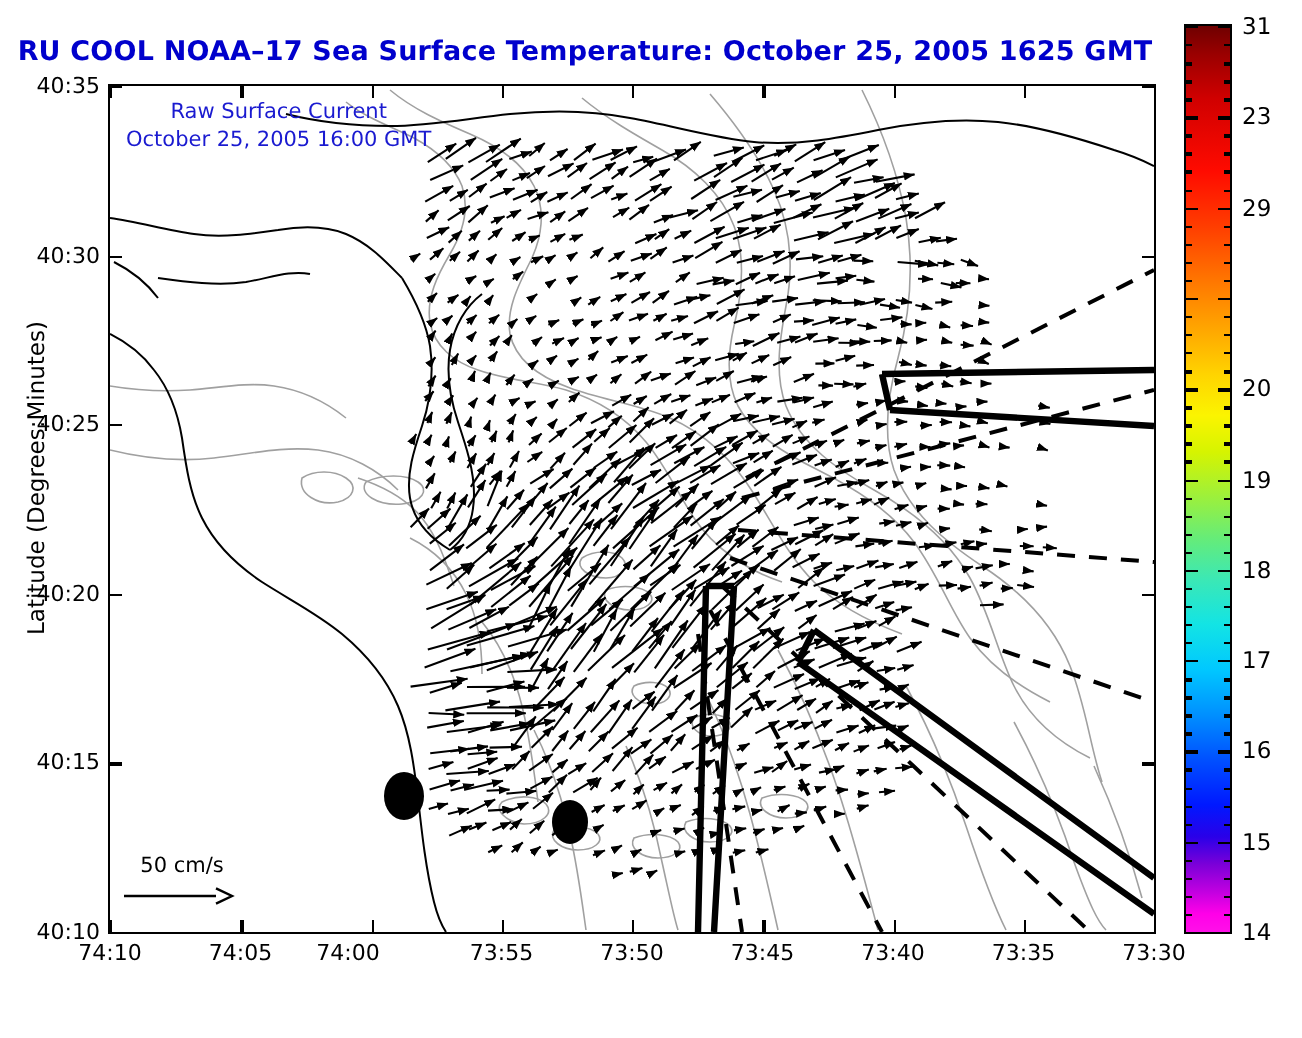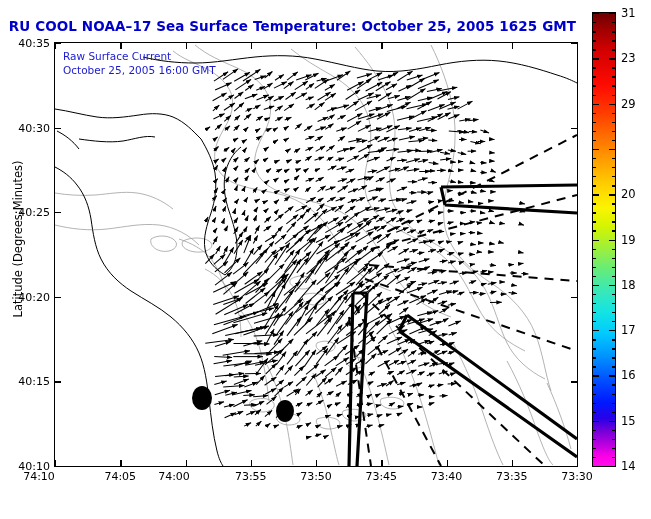--- a/index.html
+++ b/index.html
@@ -13,21 +13,21 @@
   
   #title{
     position:absolute;left:0;top:18px;width:585px;text-align:center;
     color:#0000cc;font-size:13.5px;font-weight:bold;letter-spacing:.1px;
     white-space:nowrap;
   }
 
   
   #plot{
     position:absolute;left:54px;top:42px;width:524px;height:425px;
-    border:1.4px solid #000;background:#fff;box-sizing:border-box;
+    border:1.4px solid #000;background:#fff;box-sizing:border-box;text-align:center;
   }
   #canvasWrap{position:absolute;left:0;top:0;width:100%;height:100%;overflow:hidden;}
   #mapsvg{position:absolute;left:0;top:0;}
 
   
   #annot{
     position:absolute;left:8px;top:6px;color:#1a1ad0;
     font-size:10.5px;line-height:14px;white-space:nowrap;z-index:6;
   }
 
@@ -1030,20 +1030,27 @@
             <line x1="270.0" y1="394.0" x2="273.6" y2="392.2"></line>
           </g>
       </svg>
     </div>
 
     <div id="annot">
       <div>Raw Surface Current</div>
       <div>October 25, 2005 16:00 GMT</div>
     </div>
 
+    <div id="scalekey">
+      <span class="lbl">50 cm/s</span>
+      <svg width="58" height="14">
+        <line x1="2" y1="7" x2="48" y2="7" stroke="#000" stroke-width="1.2"></line>
+        <path d="M48,3.2 L56,7 L48,10.8" fill="none" stroke="#000" stroke-width="1.2"></path>
+      </svg>
+    </div>
   </div>
 
   <div id="axisTicks">
       <div class="tick" style="left: 55px; top: 460px; width: 1.3px; height: 6px;"></div>
       <div class="tick" style="left: 55px; top: 43px; width: 1.3px; height: 6px;"></div>
       <div class="tick" style="left: 120.25px; top: 460px; width: 1.3px; height: 6px;"></div>
       <div class="tick" style="left: 120.25px; top: 43px; width: 1.3px; height: 6px;"></div>
       <div class="tick" style="left: 185.5px; top: 460px; width: 1.3px; height: 6px;"></div>
       <div class="tick" style="left: 185.5px; top: 43px; width: 1.3px; height: 6px;"></div>
       <div class="tick" style="left: 250.75px; top: 460px; width: 1.3px; height: 6px;"></div>
@@ -1065,21 +1072,21 @@
       <div class="tick" style="left: 55px; top: 212.2px; width: 6px; height: 1.3px;"></div>
       <div class="tick" style="left: 571px; top: 212.2px; width: 6px; height: 1.3px;"></div>
       <div class="tick" style="left: 55px; top: 296.8px; width: 6px; height: 1.3px;"></div>
       <div class="tick" style="left: 571px; top: 296.8px; width: 6px; height: 1.3px;"></div>
       <div class="tick" style="left: 55px; top: 381.4px; width: 6px; height: 1.3px;"></div>
       <div class="tick" style="left: 571px; top: 381.4px; width: 6px; height: 1.3px;"></div>
       <div class="tick" style="left: 55px; top: 466px; width: 6px; height: 1.3px;"></div>
       <div class="tick" style="left: 571px; top: 466px; width: 6px; height: 1.3px;"></div>
     </div>
   <div id="xtickLabels">
-      <div class="xtl" style="left: 39px;">74:10</div>
+      <div class="xtl" style="left: 55px;">74:10</div>
       <div class="xtl" style="left: 120.25px;">74:05</div>
       <div class="xtl" style="left: 174px;">74:00</div>
       <div class="xtl" style="left: 250.75px;">73:55</div>
       <div class="xtl" style="left: 316px;">73:50</div>
       <div class="xtl" style="left: 381.25px;">73:45</div>
       <div class="xtl" style="left: 446.5px;">73:40</div>
       <div class="xtl" style="left: 511.75px;">73:35</div>
       <div class="xtl" style="left: 577px;">73:30</div>
     </div>
   <div id="ytickLabels">

